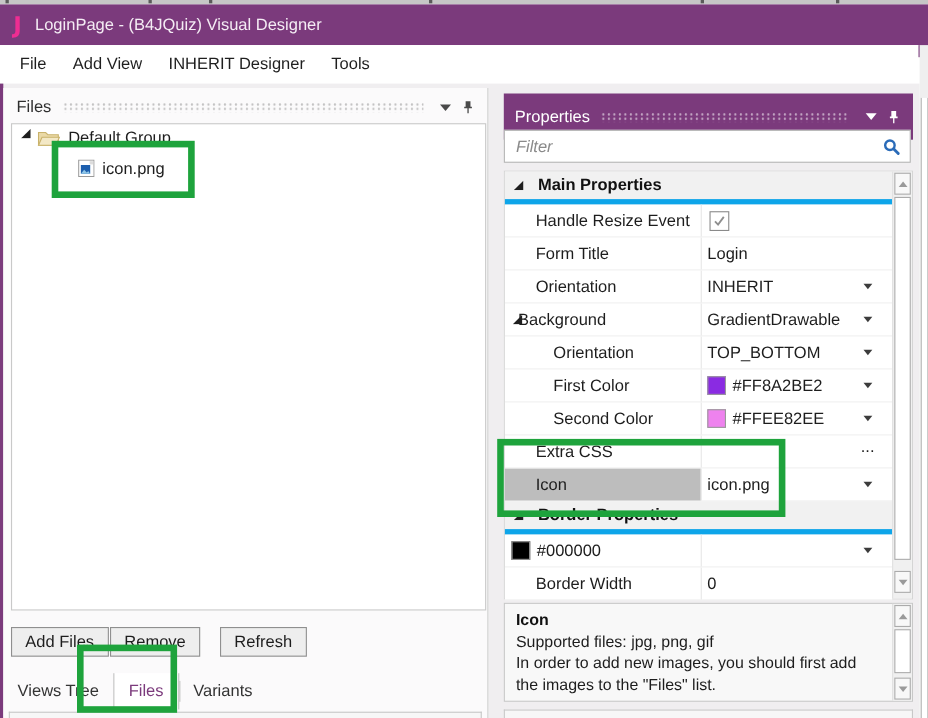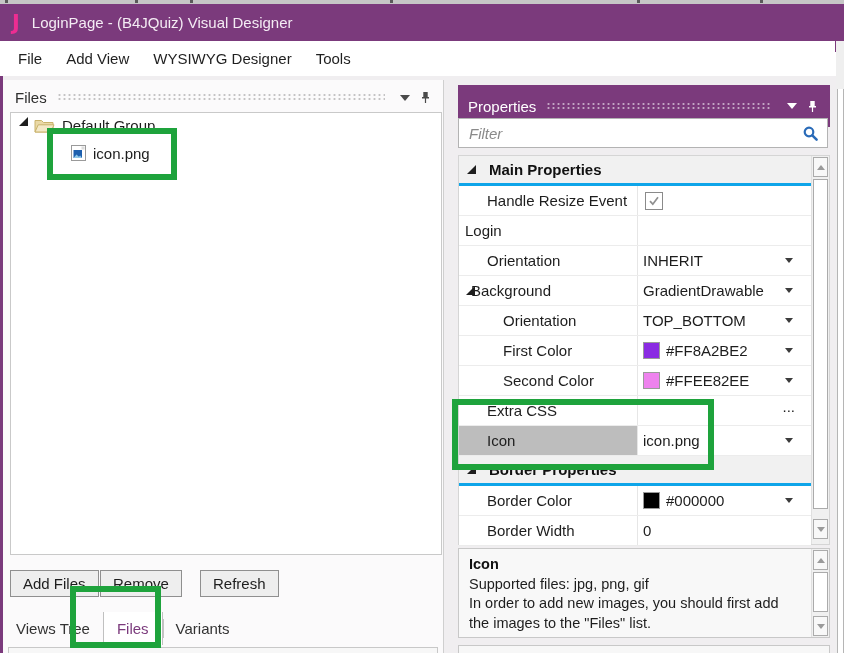--- a/index.html
+++ b/index.html
@@ -76,21 +76,21 @@
   .filter-box{position:absolute;left:458px;top:118px;width:370px;height:30px;background:#ffffff;
     border:1px solid #b3b3b3;box-sizing:border-box;display:flex;align-items:center;padding:0 8px;}
   .filter-box input{flex:1;border:none;outline:none;font-size:15px;font-style:italic;color:#5a5a5a;
     font-family:"Liberation Sans",sans-serif;background:transparent;}
   .filter-box input::placeholder{color:#8a8a8a;font-style:italic;}
   .prop-grid{position:absolute;left:458px;top:155px;width:372px;height:390px;background:#ffffff;
     border:1px solid #d5d5d5;box-sizing:border-box;}
   .grid-content{position:absolute;left:0;top:0;right:18px;bottom:0;}
   .prow{height:30px;display:flex;align-items:center;border-bottom:1px solid #ececec;
     position:relative;box-sizing:border-box;background:#ffffff;}
-  .prow.section{background:#f1f1f1;border-bottom:3px solid #0ea5e9;}
+  .prow.section{background:#f1f1f1;border-bottom:5px solid #0ea5e9;}
   .prow.section .exp{margin-left:8px;}
   .prow.section .plabel{font-weight:bold;padding-left:13px;color:#111111;}
   .plabel{width:178px;font-size:15px;color:#1d1d1d;padding-left:28px;box-sizing:border-box;
     flex-shrink:0;height:100%;display:flex;align-items:center;}
   .plabel.ind{padding-left:44px;}
   .prow .vsep{position:absolute;left:178px;top:0;bottom:0;width:1px;background:#e6e6e6;}
   .prow.bgrow .exp{position:absolute;left:7px;top:10px;}
   .pvalue{flex:1;font-size:15px;color:#1d1d1d;display:flex;align-items:center;padding-left:6px;}
   .pcaret{position:absolute;right:18px;top:12px;}
   .pellipsis{position:absolute;right:16px;top:2px;font-size:15px;color:#1d1d1d;}
@@ -123,21 +123,21 @@
   </div>
 
 <div class="titlebar">
   <span class="j-logo">J</span>
   <span class="win-title">LoginPage - (B4JQuiz) Visual Designer</span>
 </div>
 
 <div class="menubar">
   <span class="menu-item">File</span>
   <span class="menu-item">Add View</span>
-  <span class="menu-item">WYSIWYG Designer</span>
+  <span class="menu-item">INHERIT Designer</span>
   <span class="menu-item">Tools</span>
 </div>
 <div class="menu-corner"></div>
 
 <div class="main-bg"></div>
 <div class="left-border"></div>
 <div class="right-strip">
     <div class="bar"></div>
   </div>
 
@@ -242,20 +242,21 @@
         <span class="vsep"></span>
       <span class="pvalue">
           <span class="checkbox">
             <svg width="12" height="12" viewBox="0 0 12 12">
               <path d="M2 6.2l2.8 3L10 2.2" stroke="#8f8f8f" stroke-width="1.7" fill="none"></path>
             </svg>
           </span>
         </span>
     </div>
     <div class="prow">
+      <span class="plabel">Form Title</span>
         <span class="vsep"></span>
       <span class="pvalue">Login</span>
     </div>
     <div class="prow">
       <span class="plabel">Orientation</span>
         <span class="vsep"></span>
       <span class="pvalue">INHERIT</span>
       <span class="pcaret caret-down small"></span>
     </div>
     <div class="prow bgrow">
@@ -300,21 +301,20 @@
         <span class="vsep"></span>
       <span class="pvalue">icon.png</span>
       <span class="pcaret caret-down small"></span>
     </div>
 
     <div class="prow section">
       <span class="exp"></span>
       <span class="plabel">Border Properties</span>
     </div>
     <div class="prow">
-      <span class="plabel">Border Color</span>
         <span class="vsep"></span>
       <span class="pvalue">
           <span class="swatch sw-border"></span>
           <span>#000000</span>
         </span>
       <span class="pcaret caret-down small"></span>
     </div>
     <div class="prow">
       <span class="plabel">Border Width</span>
         <span class="vsep"></span>

